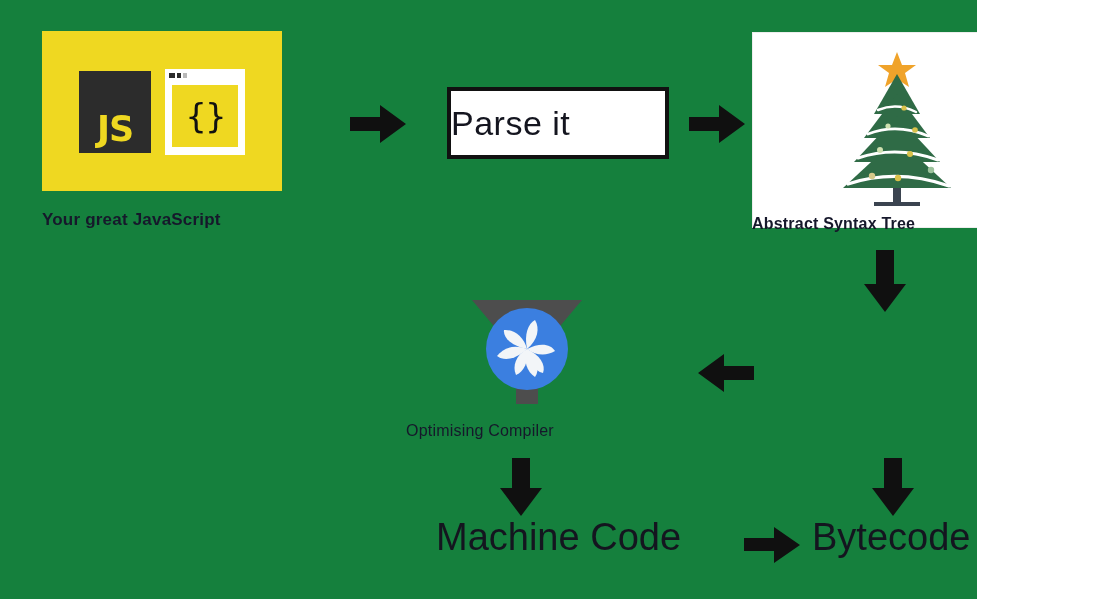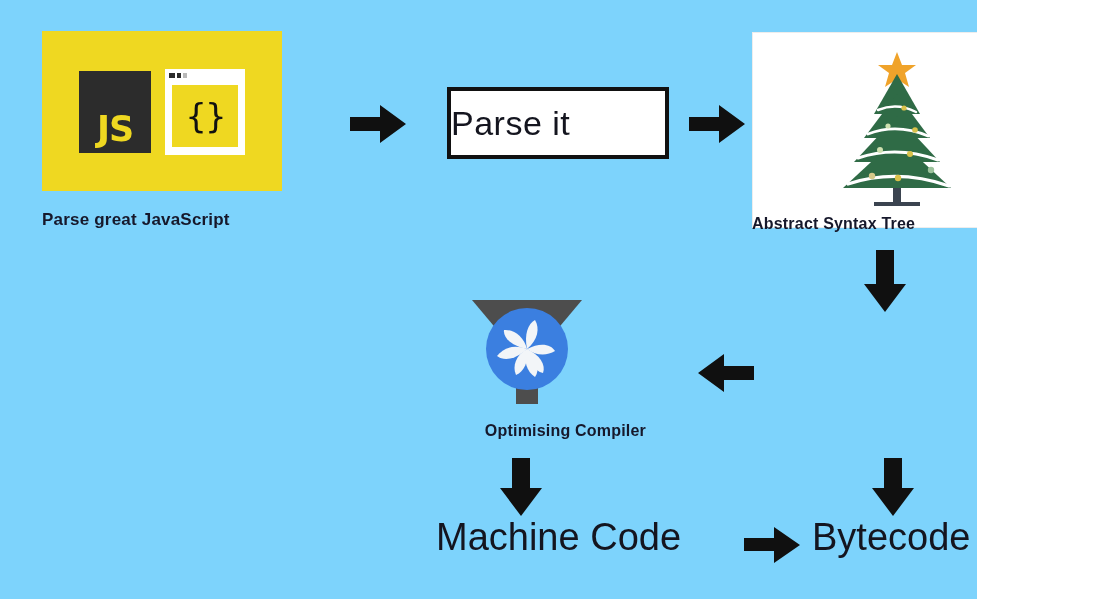--- a/index.html
+++ b/index.html
@@ -8,21 +8,21 @@
     background: #ffffff;
   }
   body {
     font-family: "Liberation Sans", sans-serif;
     -webkit-font-smoothing: antialiased;
   }
   #canvas {
     position: relative;
     width: 977px;
     height: 599px;
-    background: #7dd3fc;
+    background: #15803d;
     overflow: hidden;
   }
   .abs { position: absolute; }
 
   
   #js-card {
     left: 42px; top: 31px;
     width: 240px; height: 160px;
     background: var(--js-yellow, #efd821);
   }
@@ -124,24 +124,24 @@
     font-weight: 600;
     letter-spacing: 0.2px;
     white-space: nowrap;
   }
 
   
   #oc-icon { left: 466px; top: 292px; width: 122px; height: 122px; }
   #oc-caption {
     left: 406px; top: 422px;
     width: 240px;
-    text-align: right;
+    text-align: left;
     color: #16182b;
     font-size: 16px;
-    font-weight: 700;
+    font-weight: 400;
     letter-spacing: 0.2px;
     white-space: nowrap;
   }
 
   
   .bottom-term {
     color: #14151f;
     font-size: 38px;
     white-space: nowrap;
   }
@@ -171,21 +171,21 @@
       <div id="js-window-titlebar">
         <span class="tb-dot d1"></span>
         <span class="tb-dot d2"></span>
         <span class="tb-dot d3"></span>
       </div>
       <div id="js-window-body">
         <span id="js-braces">{}</span>
       </div>
     </div>
   </div>
-  <div class="abs" id="js-caption">Parse great JavaScript</div>
+  <div class="abs" id="js-caption">Your great JavaScript</div>
 
   <svg class="abs arrow" id="arrow-js-parse" viewBox="0 0 62 50">
     <path d="M2 18 h30 V6 l26 19 -26 19 V32 H2 Z" fill="#101010"></path>
   </svg>
 
   <div class="abs outline-box" id="parse-box">
     <span class="box-label">Parse it</span>
   </div>
 
   <svg class="abs arrow" id="arrow-parse-ast" viewBox="0 0 62 50">

